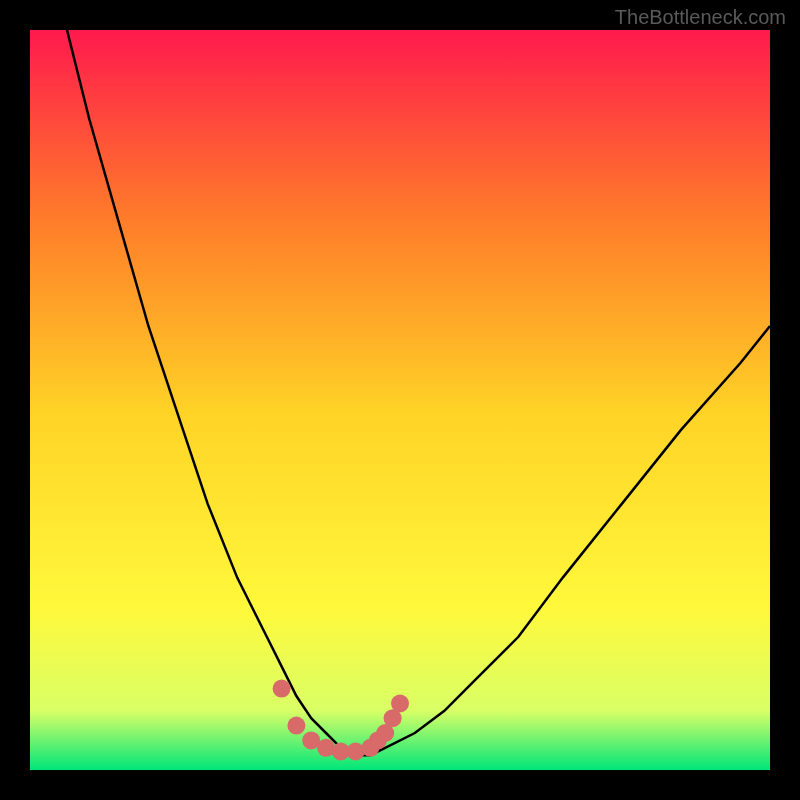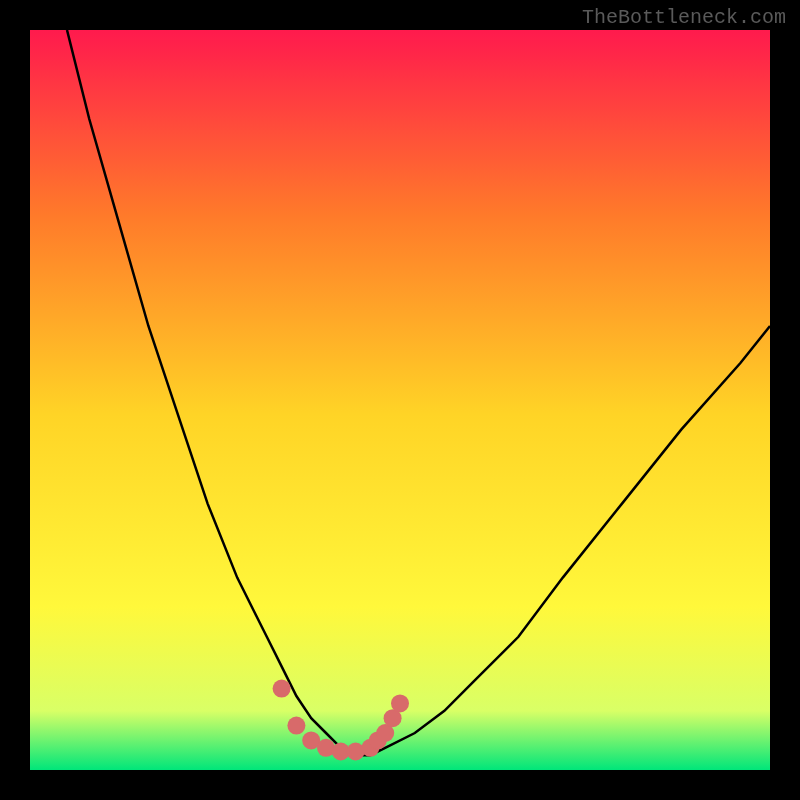--- a/index.html
+++ b/index.html
@@ -1,17 +1,17 @@
 <!DOCTYPE html>
 <html><head>
   <meta charset="utf-8">
   <style>
     * { margin: 0; padding: 0; box-sizing: border-box; }
     body { width: 800px; height: 800px; background: #000; position: relative; overflow: hidden; font-family: Arial, sans-serif; }
-    .watermark { position: absolute; top: 6px; right: 14px; color: #5a5a5a; font-size: 20px; font-weight: 500; z-index: 10; font-family: Liberation Mono, monospace; }
+    .watermark { position: absolute; top: 6px; right: 14px; color: #5a5a5a; font-size: 20px; font-weight: 500; z-index: 10; }
     .plot-area { position: absolute; top: 30px; left: 30px; width: 740px; height: 740px; }
     .gradient-bg { position: absolute; top: 0; left: 0; width: 100%; height: 100%; }
     .curve-svg { position: absolute; top: 0; left: 0; width: 100%; height: 100%; }
   </style>
 </head>
 <body>
 
 <div class="watermark">TheBottleneck.com</div>
 
 <div class="plot-area">

